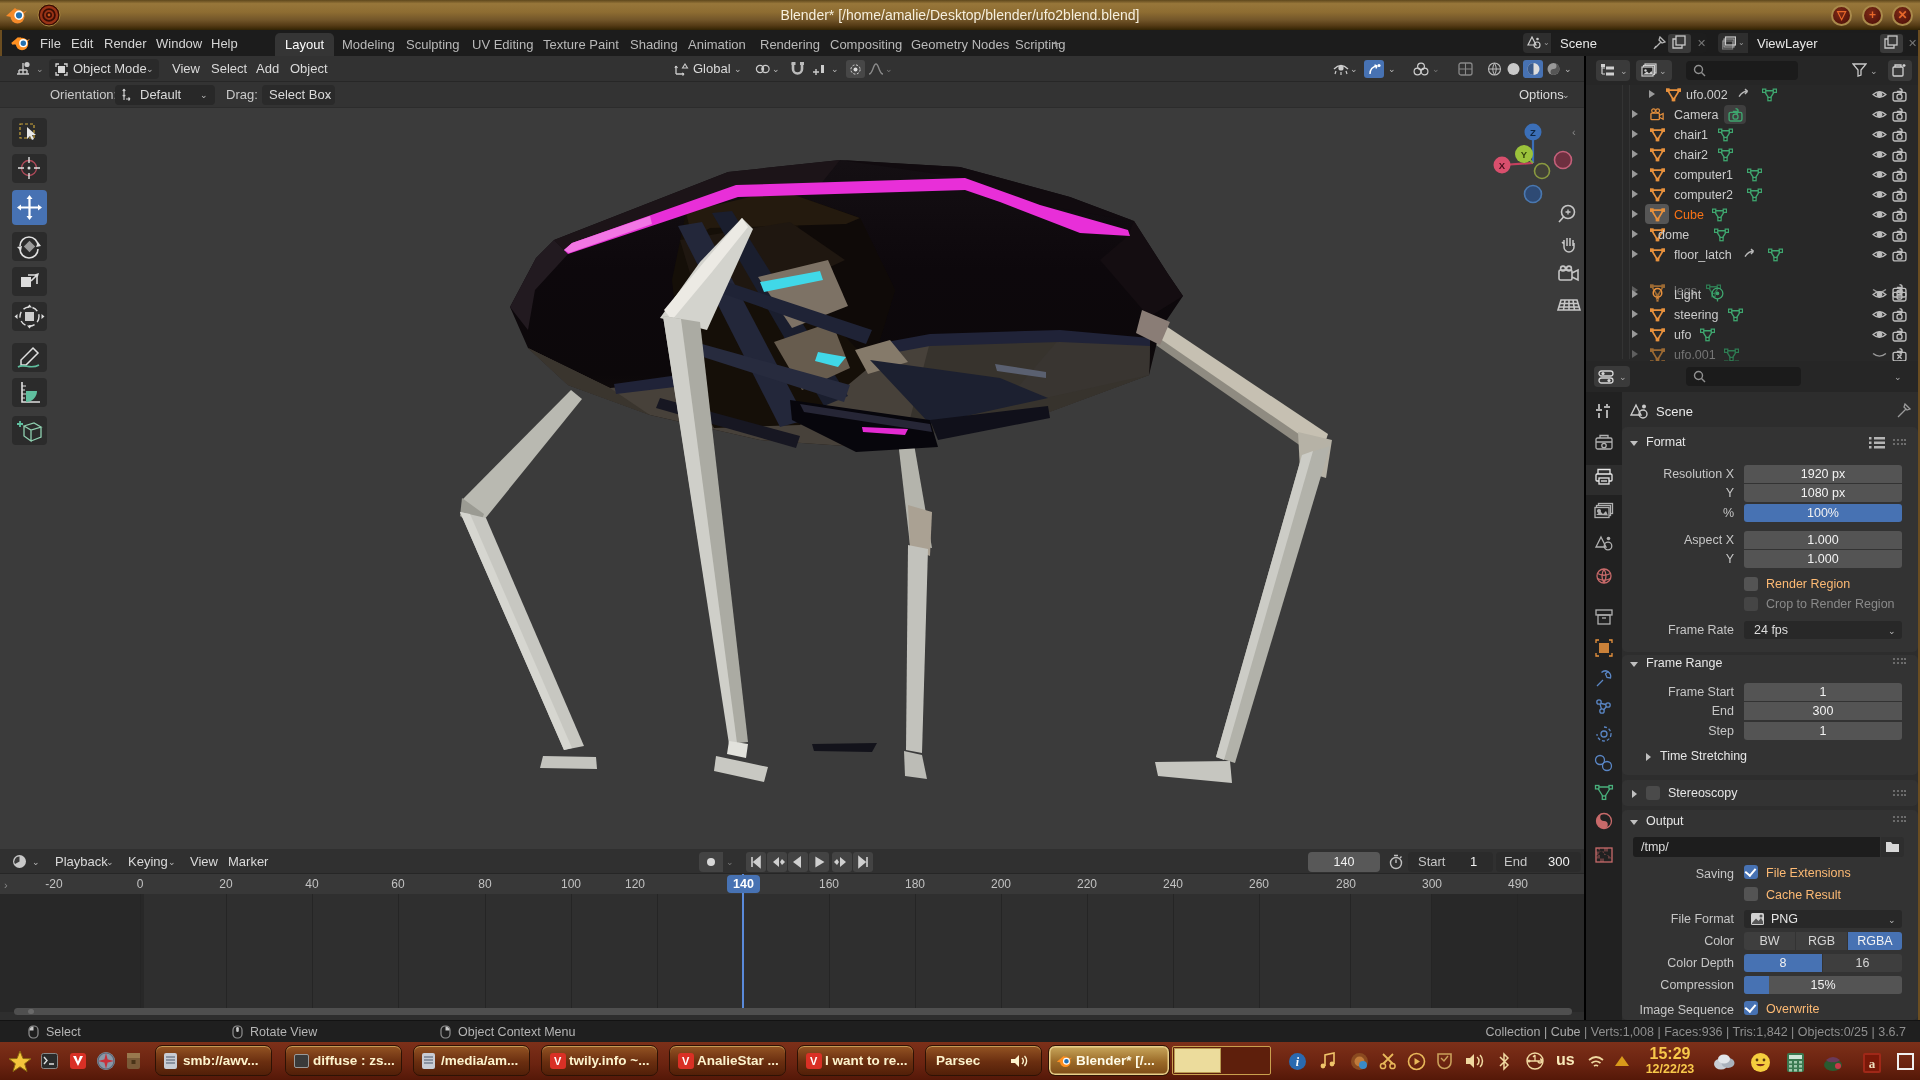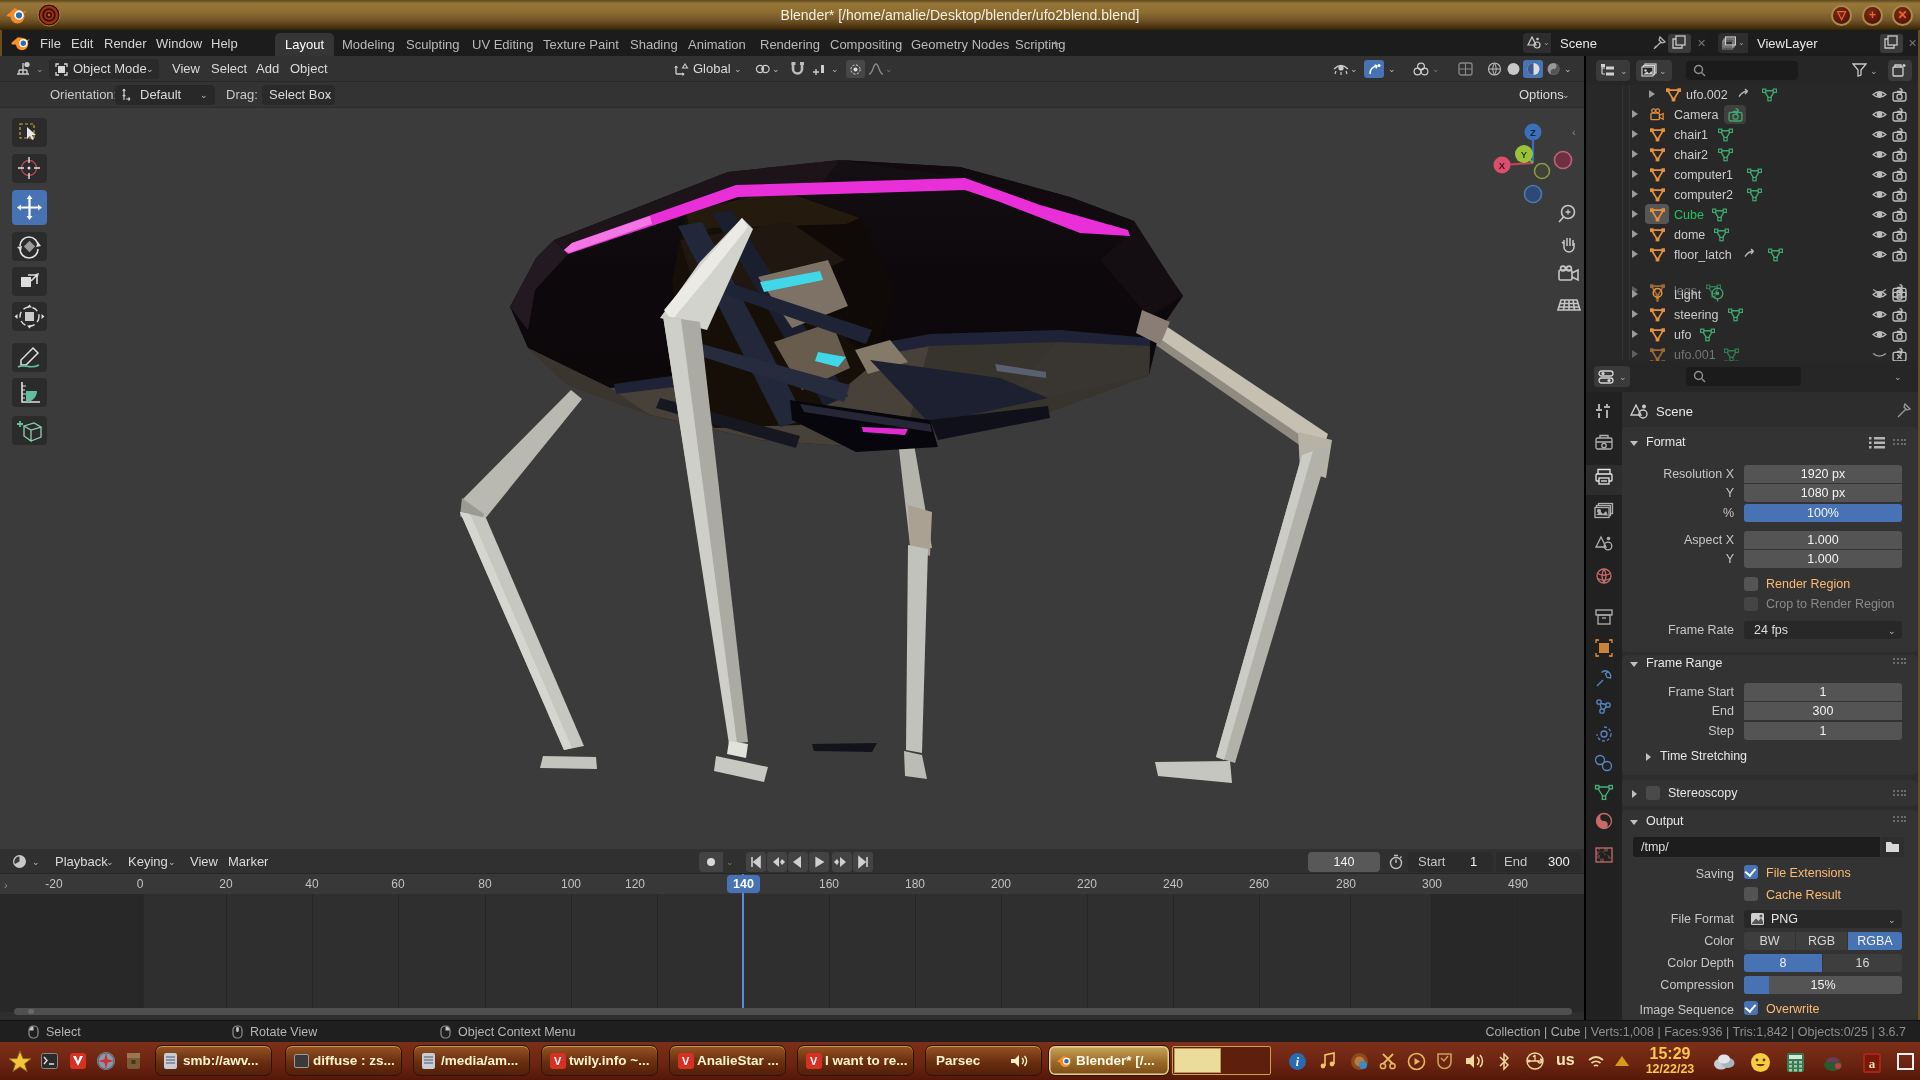--- a/index.html
+++ b/index.html
@@ -619,37 +619,37 @@
     <svg class="oi" style="left:306px;" viewBox="0 0 14 14">
         <use href="#camicon" stroke="#bdbdbd"></use>
       </svg>
   </div>
   <div class="orow" style="top:149px;">
     <span class="oarr" style="left:46px;"></span>
     <div class="ab" style="left:59px;top:-1px;width:24px;height:20px;background:#565656;border-radius:4px;"></div>
     <svg class="oi" style="left:64px;" viewBox="0 0 14 14">
         <use href="#meshobj" fill="#e8913d" stroke="#e8913d"></use>
       </svg>
-    <span class="onm" style="left:88px;color:#22c55e;">Cube</span>
+    <span class="onm" style="left:88px;color:#f97316;">Cube</span>
     <svg class="oi" style="left:126px;" viewBox="0 0 14 14">
         <use href="#meshdata" fill="#3fa66f" stroke="#3fa66f"></use>
       </svg>
     <svg class="oi" style="left:286px;" viewBox="0 0 14 14">
         <use href="#eyeopen" fill="#bdbdbd" stroke="#bdbdbd"></use>
       </svg>
     <svg class="oi" style="left:306px;" viewBox="0 0 14 14">
         <use href="#camicon" stroke="#bdbdbd"></use>
       </svg>
   </div>
   <div class="orow" style="top:169px;">
     <span class="oarr" style="left:46px;"></span>
     <svg class="oi" style="left:64px;" viewBox="0 0 14 14">
         <use href="#meshobj" fill="#e8913d" stroke="#e8913d"></use>
       </svg>
-    <span class="onm" style="left:88px;">dome</span>
+    <span class="onm" style="left:72px;">dome</span>
     <svg class="oi" style="left:128px;" viewBox="0 0 14 14">
         <use href="#meshdata" fill="#3fa66f" stroke="#3fa66f"></use>
       </svg>
     <svg class="oi" style="left:286px;" viewBox="0 0 14 14">
         <use href="#eyeopen" fill="#bdbdbd" stroke="#bdbdbd"></use>
       </svg>
     <svg class="oi" style="left:306px;" viewBox="0 0 14 14">
         <use href="#camicon" stroke="#bdbdbd"></use>
       </svg>
   </div>

